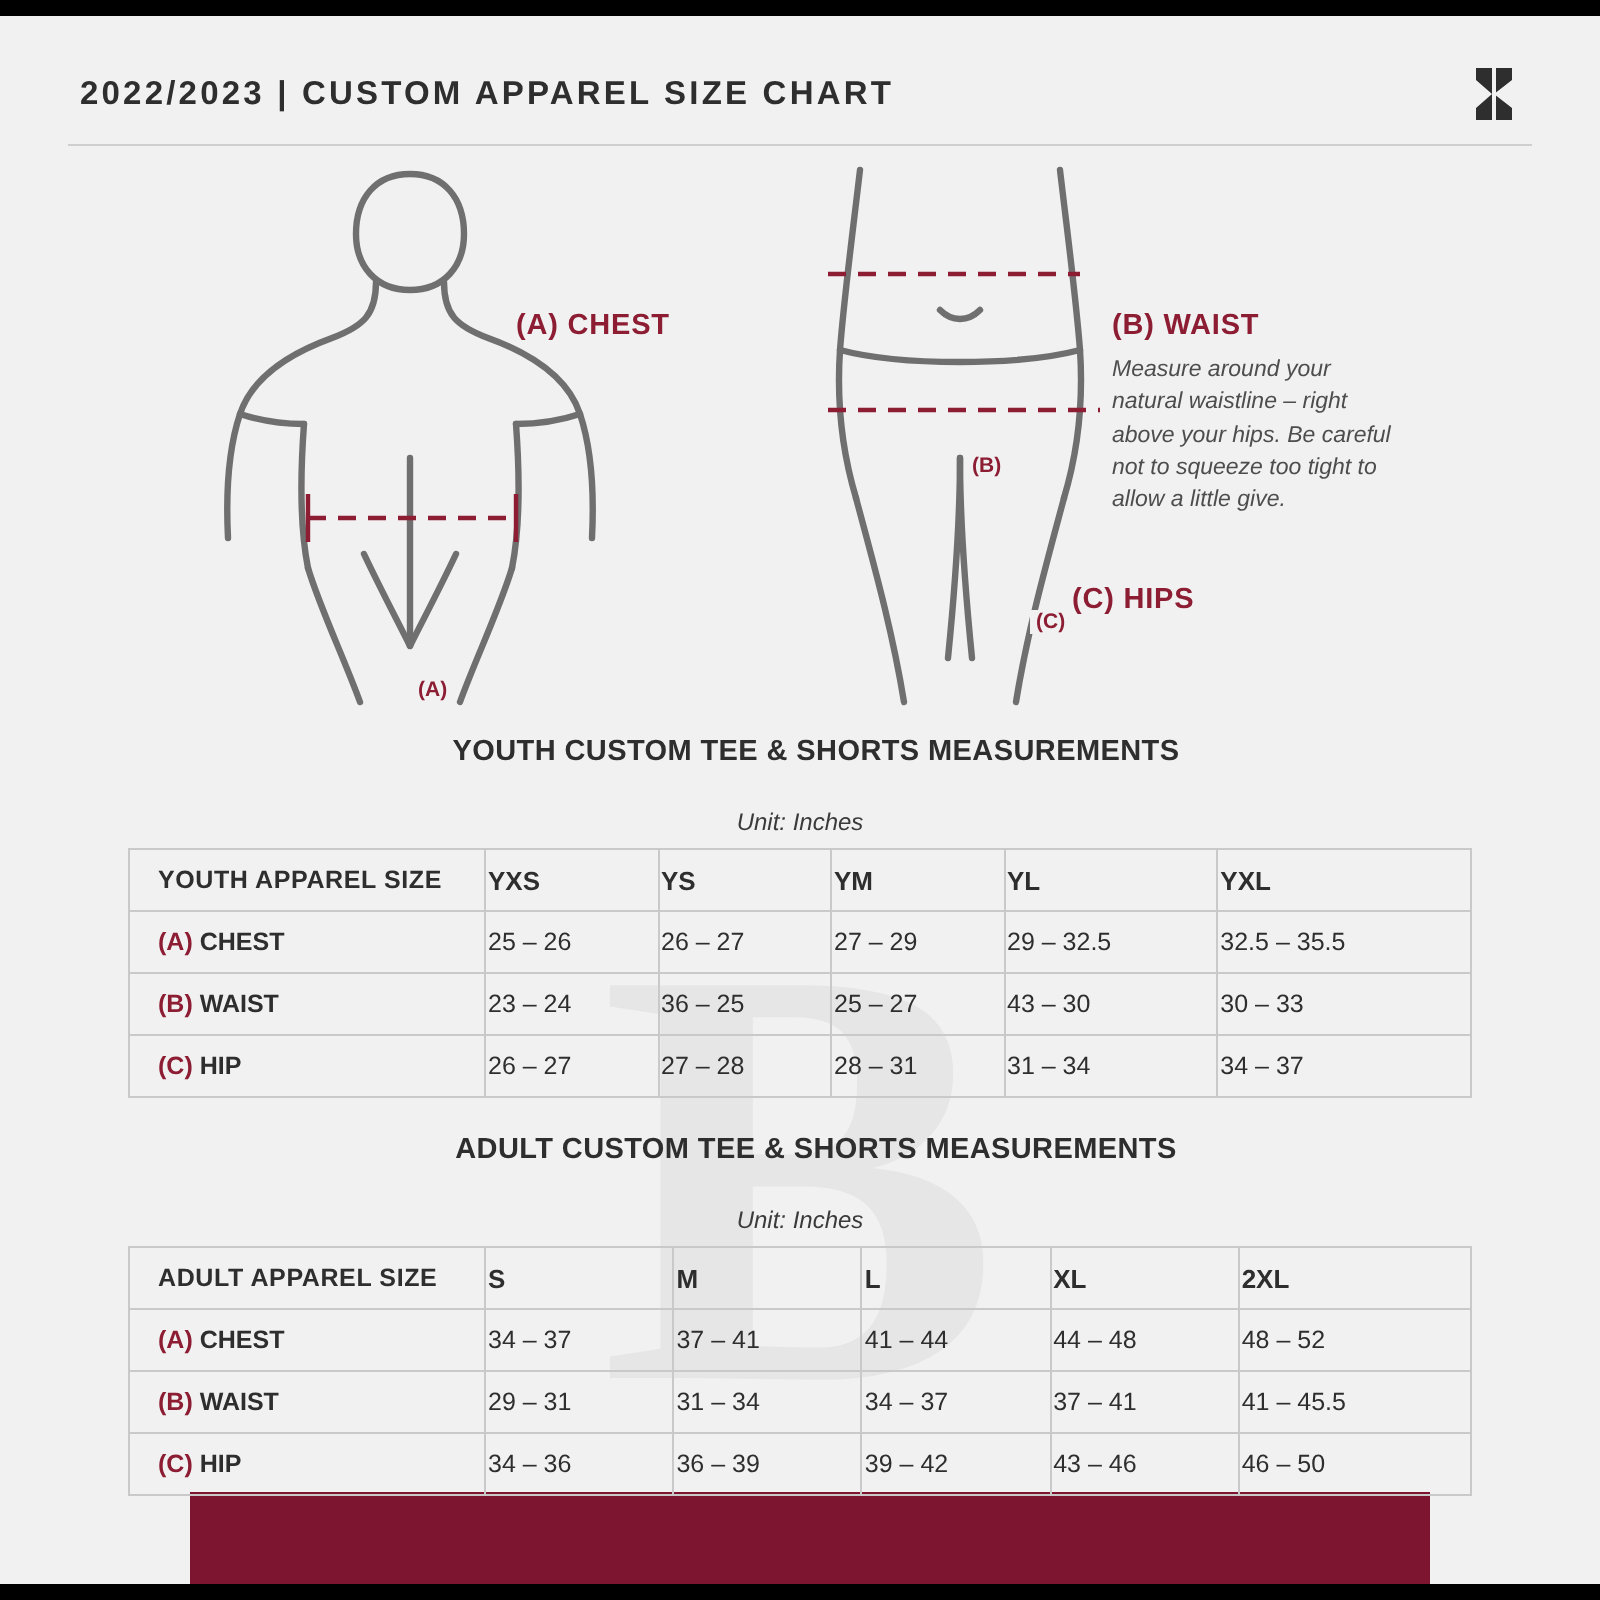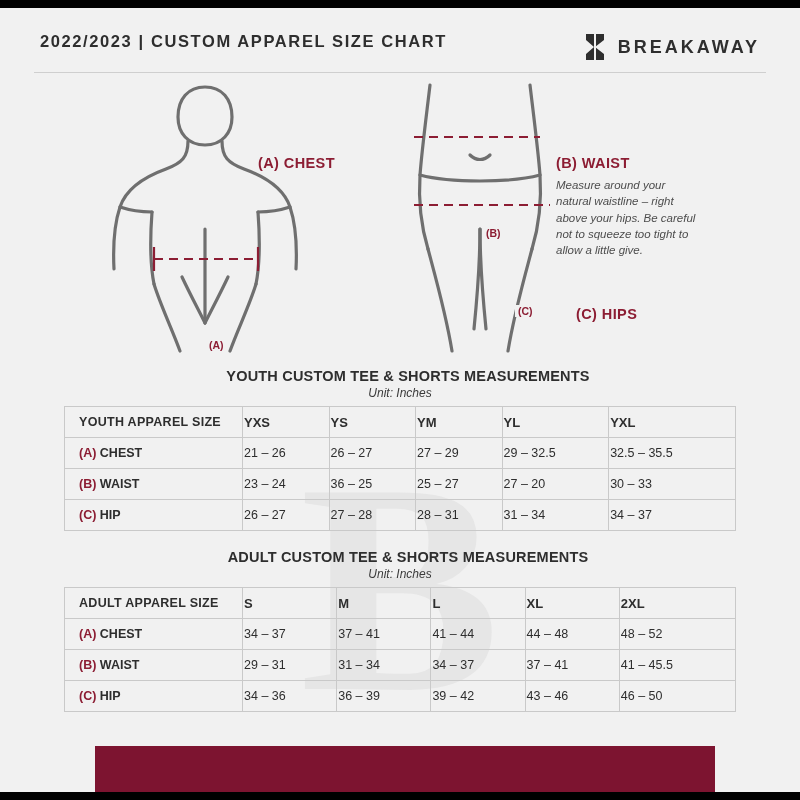--- a/index.html
+++ b/index.html
@@ -33,21 +33,21 @@
     font-family: "Liberation Serif", serif;
     line-height: 1;
     user-select: none;
     z-index: 0;
   }
   .content { position: relative; z-index: 1; }
 
   
   .header {
     display: flex;
-    align-items: flex-start;
+    align-items: center;
     justify-content: space-between;
     padding: 24px 40px 10px 40px;
   }
   .header-title {
     font-size: 16.5px;
     font-weight: bold;
     letter-spacing: 1.6px;
     color: #2e2e2e;
   }
   .brand {
@@ -88,21 +88,21 @@
     margin-bottom: 6px;
   }
   .callout-body {
     font-size: 11.5px;
     font-style: italic;
     color: #4d4d4d;
     line-height: 1.42;
   }
   .callout-a { position: absolute; left: 258px; top: 78px; width: 142px; }
   .callout-b { position: absolute; left: 556px; top: 78px; width: 140px; }
-  .callout-c { position: absolute; left: 576px; top: 215px; width: 140px; margin-top: 14px; }
+  .callout-c { position: absolute; left: 536px; top: 215px; width: 140px; }
 
   .mark-label {
     position: absolute;
     font-size: 10.5px;
     font-weight: bold;
     color: #8c1d33;
     background: #f1f1f1;
     padding: 0 3px;
   }
 
@@ -114,21 +114,21 @@
     font-weight: bold;
     color: #2e2e2e;
     letter-spacing: 0.2px;
     padding-left: 16px;
   }
   .table-sub {
     text-align: center;
     font-size: 12px;
     font-style: italic;
     color: #3b3b3b;
-    margin-top: 2px;
+    margin-top: 20px;
     margin-bottom: 6px;
   }
   table {
     border-collapse: collapse;
     margin: 0 auto;
     width: 672px;
     background: transparent;
   }
   th, td {
     border: 1px solid #c9c9c9;
@@ -168,21 +168,20 @@
 
     <div class="header">
       <div class="header-title">2022/2023  |  CUSTOM APPAREL SIZE CHART</div>
       <div class="brand">
         <span class="brand-mark">
           <svg width="26" height="30" viewBox="0 0 26 30">
             <path d="M4 2 L22 2 L22 8 L13 15 L22 22 L22 28 L4 28 L4 22 L12 15 L4 8 Z" fill="#2e2e2e"></path>
             <path d="M13 0 L13 30" stroke="#f1f1f1" stroke-width="2"></path>
           </svg>
         </span>
-        <span class="brand-name">BREAKAWAY</span>
       </div>
     </div>
     <div class="header-rule"></div>
 
     <div class="diagram">
 
       <div class="figure-front">
         <svg width="190" height="275" viewBox="0 0 190 275">
           <g fill="none" stroke="#6f6f6f" stroke-width="3.2" stroke-linecap="round" stroke-linejoin="round">
             <path d="M95 8 C78 8 68 20 68 38 C68 54 78 66 95 66 C112 66 122 54 122 38 C122 20 112 8 95 8 Z"></path>
@@ -257,32 +256,32 @@
             <th>YXS</th>
             <th>YS</th>
             <th>YM</th>
             <th>YL</th>
             <th>YXL</th>
           </tr>
         </thead>
         <tbody>
           <tr>
             <td class="row-head"><span class="tag">(A)</span> <span>CHEST</span></td>
-            <td>21 – 26</td>
+            <td>25 – 26</td>
             <td>26 – 27</td>
             <td>27 – 29</td>
             <td>29 – 32.5</td>
             <td>32.5 – 35.5</td>
           </tr>
           <tr>
             <td class="row-head"><span class="tag">(B)</span> <span>WAIST</span></td>
             <td>23 – 24</td>
             <td>36 – 25</td>
             <td>25 – 27</td>
-            <td>27 – 20</td>
+            <td>43 – 30</td>
             <td>30 – 33</td>
           </tr>
           <tr>
             <td class="row-head"><span class="tag">(C)</span> <span>HIP</span></td>
             <td>26 – 27</td>
             <td>27 – 28</td>
             <td>28 – 31</td>
             <td>31 – 34</td>
             <td>34 – 37</td>
           </tr>

